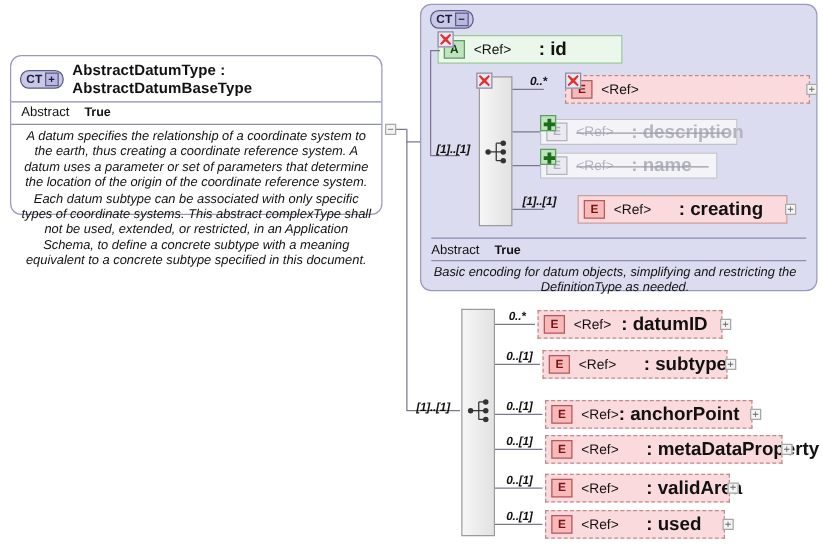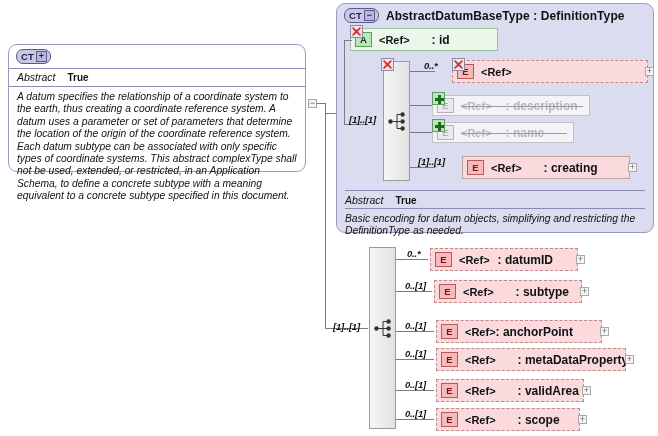--- a/index.html
+++ b/index.html
@@ -29,47 +29,47 @@
   .ct-pm{
     display:inline-block;width:9px;height:9px;line-height:8px;
     text-align:center;border:1px solid #5a5a8c;background:#b9b9dd;
     font-size:9px;font-weight:bold;color:#1b1b4a;
   }
   .hr{height:1px;background:#8b8bb5;margin:0;}
   .prop-row{
     display:flex;align-items:baseline;gap:12px;
     padding:2px 8px 3px 8px;font-size:10.5px;
   }
-  .prop-key{font-style:italic;color:#111;}
+  .prop-key{color:#111;}
   .prop-val{font-weight:bold;font-size:10px;color:#111;}
   .doc{
     padding:4px 8px 6px 8px;font-style:italic;font-size:10.3px;
-    line-height:12.4px;color:#111;
+    line-height:12.4px;color:#111;text-align:center;
   }
 
   
   .seqbox{
     position:absolute;border:1px solid #9b9b9b;box-sizing:border-box;
     background:linear-gradient(to right,#f6f6f6 0%,#ededed 45%,#e2e2e2 100%);
   }
   .seq-glyph{position:absolute;}
 
   
   .node{
     position:absolute;box-sizing:border-box;display:flex;align-items:center;
     padding-left:4px;height:22px;
   }
   .node .badge{
     width:17px;height:15px;box-sizing:border-box;
     display:flex;align-items:center;justify-content:center;
     font-size:9.5px;font-weight:bold;line-height:13px;
     margin-right:7px;flex:none;
   }
-  .node .ref{font-size:11px;font-weight:bold;color:#111;white-space:nowrap;}
-  .node .nm{font-size:12px;font-weight:bold;color:#111;white-space:nowrap;}
+  .node .ref{font-size:11px;font-weight:normal;color:#111;white-space:nowrap;}
+  .node .nm{font-size:15px;font-weight:bold;color:#111;white-space:nowrap;}
 
   
   .node.el{background:#fadadd;border:1px dashed #c08a8a;}
   .node.el.solid{border:1px solid #c9a0a0;}
   .node.el .badge{background:#f7b9b9;border:1px solid #b55a5a;color:#7a1414;}
 
   
   .node.at{
     background:#eaf7ea;border:1px solid #9ac49a;
     border-radius:0 0 0 0;
@@ -120,20 +120,21 @@
 </style>
 </head>
 <body>
 
 <div class="typebox" style="left:8px;top:44px;width:298px;height:128px;">
   <div class="type-header">
     <span class="ct-icon">
       <span>CT</span>
       <span class="ct-pm">+</span>
     </span>
+    <span>AbstractDatumType : AbstractDatumBaseType</span>
   </div>
   <div class="hr"></div>
   <div class="prop-row">
     <span class="prop-key">Abstract</span>
     <span class="prop-val">True</span>
   </div>
   <div class="hr"></div>
   <div class="doc">A datum specifies the relationship of a coordinate system to the earth, thus creating a coordinate reference system. A datum uses a parameter or set of parameters that determine the location of the origin of the coordinate reference system. Each datum subtype can be associated with only specific types of coordinate systems. This abstract complexType shall not be used, extended, or restricted, in an Application Schema, to define a concrete subtype with a meaning equivalent to a concrete subtype specified in this document.</div>
 </div>
 
@@ -143,21 +144,20 @@
 <div class="ln lnv" style="left:325px;top:103px;height:225px;"></div>
 <div class="ln lnh" style="left:325px;top:113px;width:15px;"></div>
 <div class="ln lnh" style="left:325px;top:328px;width:43px;"></div>
 
 <div class="typebox lavender" style="left:336px;top:3px;width:318px;height:230px;">
   <div class="type-header">
     <span class="ct-icon">
       <span>CT</span>
       <span class="ct-pm">−</span>
     </span>
-    <span>AbstractDatumBaseType : DefinitionType</span>
   </div>
 
   <div class="hr" style="position:absolute;left:8px;right:8px;top:186px;"></div>
   <div class="prop-row" style="position:absolute;left:0;top:188px;">
     <span class="prop-key">Abstract</span>
     <span class="prop-val">True</span>
   </div>
   <div class="hr" style="position:absolute;left:8px;right:8px;top:204px;"></div>
   <div class="doc" style="position:absolute;left:0;right:6px;top:205px;">Basic encoding for datum objects, simplifying and restricting the DefinitionType as needed.</div>
 </div>
@@ -297,15 +297,15 @@
   <span class="ref">&lt;Ref&gt;</span>
   <span class="nm" style="margin-left:22px;">: validArea</span>
 </div>
 <div class="tgl" style="left:582px;top:386px;">+</div>
 
 <div class="ln lnh" style="left:396px;top:419px;width:38px;"></div>
 <div class="card" style="left:405px;top:408px;">0..[1]</div>
 <div class="node el" style="left:436px;top:408px;width:144px;height:23px;">
   <span class="badge">E</span>
   <span class="ref">&lt;Ref&gt;</span>
-  <span class="nm" style="margin-left:22px;">: scope</span>
+  <span class="nm" style="margin-left:22px;">: used</span>
 </div>
 <div class="tgl" style="left:578px;top:415px;">+</div>
 
 </body></html>

